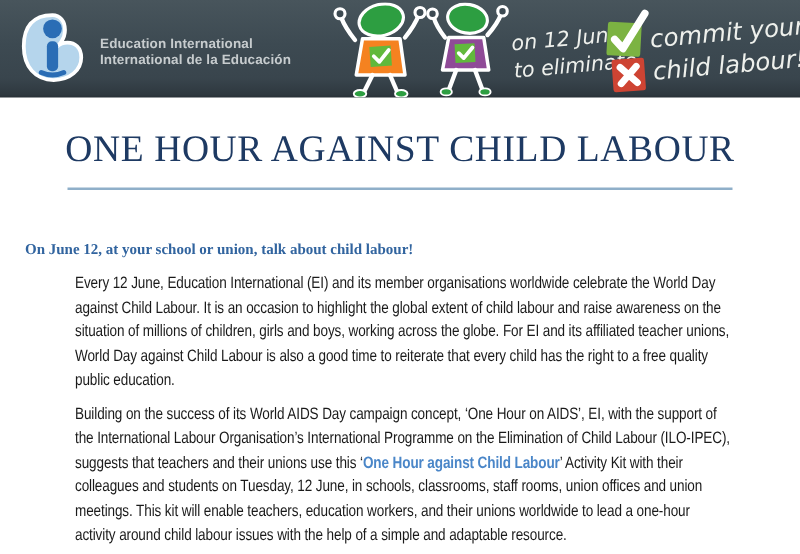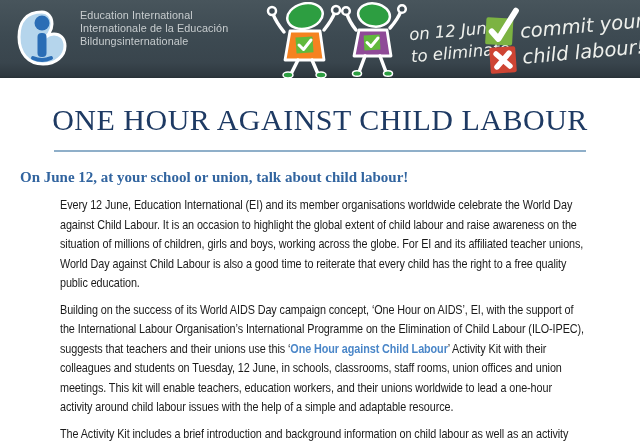--- a/index.html
+++ b/index.html
@@ -10,22 +10,22 @@
 
   
   .banner{
     position:relative;width:640px;height:78px;
     background:linear-gradient(180deg,#48555c 0%,#3d4a52 45%,#39454d 80%,#2e383f 97%,#273036 100%);
     overflow:hidden;
   }
   .logo-group{position:absolute;left:16px;top:8px;display:flex;align-items:flex-start;}
   .logo-icon{display:block;}
   .org-lines{
-    margin-left:12px;margin-top:1px;
-    font-size:10.8px;line-height:13.2px;color:#c7ccce;letter-spacing:0.1px;
+    margin-left:12px;margin-top:21px;
+    font-size:10.8px;line-height:13.2px;color:#c7ccce;letter-spacing:0.1px;font-weight:bold;
   }
   .kids{position:absolute;left:260px;top:2px;}
   .hand{
     font-family:"DejaVu Sans",cursive;font-style:italic;color:#eef0ec;
     position:absolute;white-space:nowrap;
   }
   .slogan-left{left:410px;top:20px;font-size:16.5px;line-height:22px;transform:rotate(-5deg);}
   .slogan-right{left:521px;top:12px;font-size:19.5px;line-height:26px;transform:rotate(-5deg);}
   .check-icon{position:absolute;left:483px;top:6px;transform:rotate(3deg);}
   .cross-icon{position:absolute;left:488px;top:45px;transform:rotate(-4deg);}
@@ -33,23 +33,23 @@
   
   .page-title{
     margin:25px 0 0 0;text-align:center;
     font-family:"Liberation Serif",serif;font-weight:500;
     font-size:30px;letter-spacing:0.5px;color:#1e3a63;
   }
   .title-rule{
     margin:13px auto 0 auto;width:532px;height:2px;background:#8fafc9;border:0;
   }
   .section-heading{
-    margin:17px 0 0 20px;
+    margin:40px 0 0 20px;
     font-family:"Liberation Serif",serif;font-weight:bold;
-    font-size:15px;color:#31649f;
+    font-size:12px;color:#31649f;
   }
   .text-block{
     margin:9px 0 0 60px;width:640px;
     transform:scaleX(0.82);transform-origin:left top;
     font-size:13.2px;line-height:19.5px;letter-spacing:-0.1px;color:#1a1a1a;
   }
   .text-block p{margin:0 0 0 0;}
   .text-block p + p{margin-top:7px;}
   .kit-link{color:#4a86c8;font-weight:bold;text-decoration:none;}
 </style>
@@ -60,22 +60,21 @@
 
   <div class="logo-group">
     <svg class="logo-icon" width="52" height="60" viewBox="0 0 52 60">
       <path d="M26 4 C10 4 3 14 3 29 C3 45 12 56 27 56 C40 56 49 48 49 38 C49 30 44 26 38 26 C33 26 30 29 30 29 C30 29 36 24 36 16 C36 9 32 4 26 4 Z" fill="#b5d5ec" stroke="#ffffff" stroke-width="3" stroke-linejoin="round"></path>
       <circle cx="26" cy="15" r="7.5" fill="#2a6db5"></circle>
       <rect x="21.5" y="25" width="9" height="24" rx="4" fill="#2a6db5"></rect>
       <path d="M17 50 Q26 54 35 50" fill="none" stroke="#2a6db5" stroke-width="4" stroke-linecap="round"></path>
     </svg>
     <div class="org-lines">
       <div>Education International</div>
-      <div>Internationale de la Educación</div>
-      <div>Bildungsinternationale</div>
+      <div>International de la Educación</div>
     </div>
   </div>
 
   <svg class="kids" width="152" height="76" viewBox="0 0 152 76">
 
     <ellipse cx="45" cy="14" rx="18" ry="12.5" fill="#2d9e41" stroke="#ffffff" stroke-width="2.5" transform="rotate(-14 45 14)"></ellipse>
     <path d="M24 30 Q16 20 13 12" fill="none" stroke="#ffffff" stroke-width="3.5" stroke-linecap="round"></path>
     <circle cx="12" cy="9" r="4" fill="#3d4a52" stroke="#ffffff" stroke-width="2.5"></circle>
     <path d="M64 28 Q72 18 75 10" fill="none" stroke="#ffffff" stroke-width="3.5" stroke-linecap="round"></path>
     <circle cx="76" cy="8" r="4" fill="#3d4a52" stroke="#ffffff" stroke-width="2.5"></circle>

